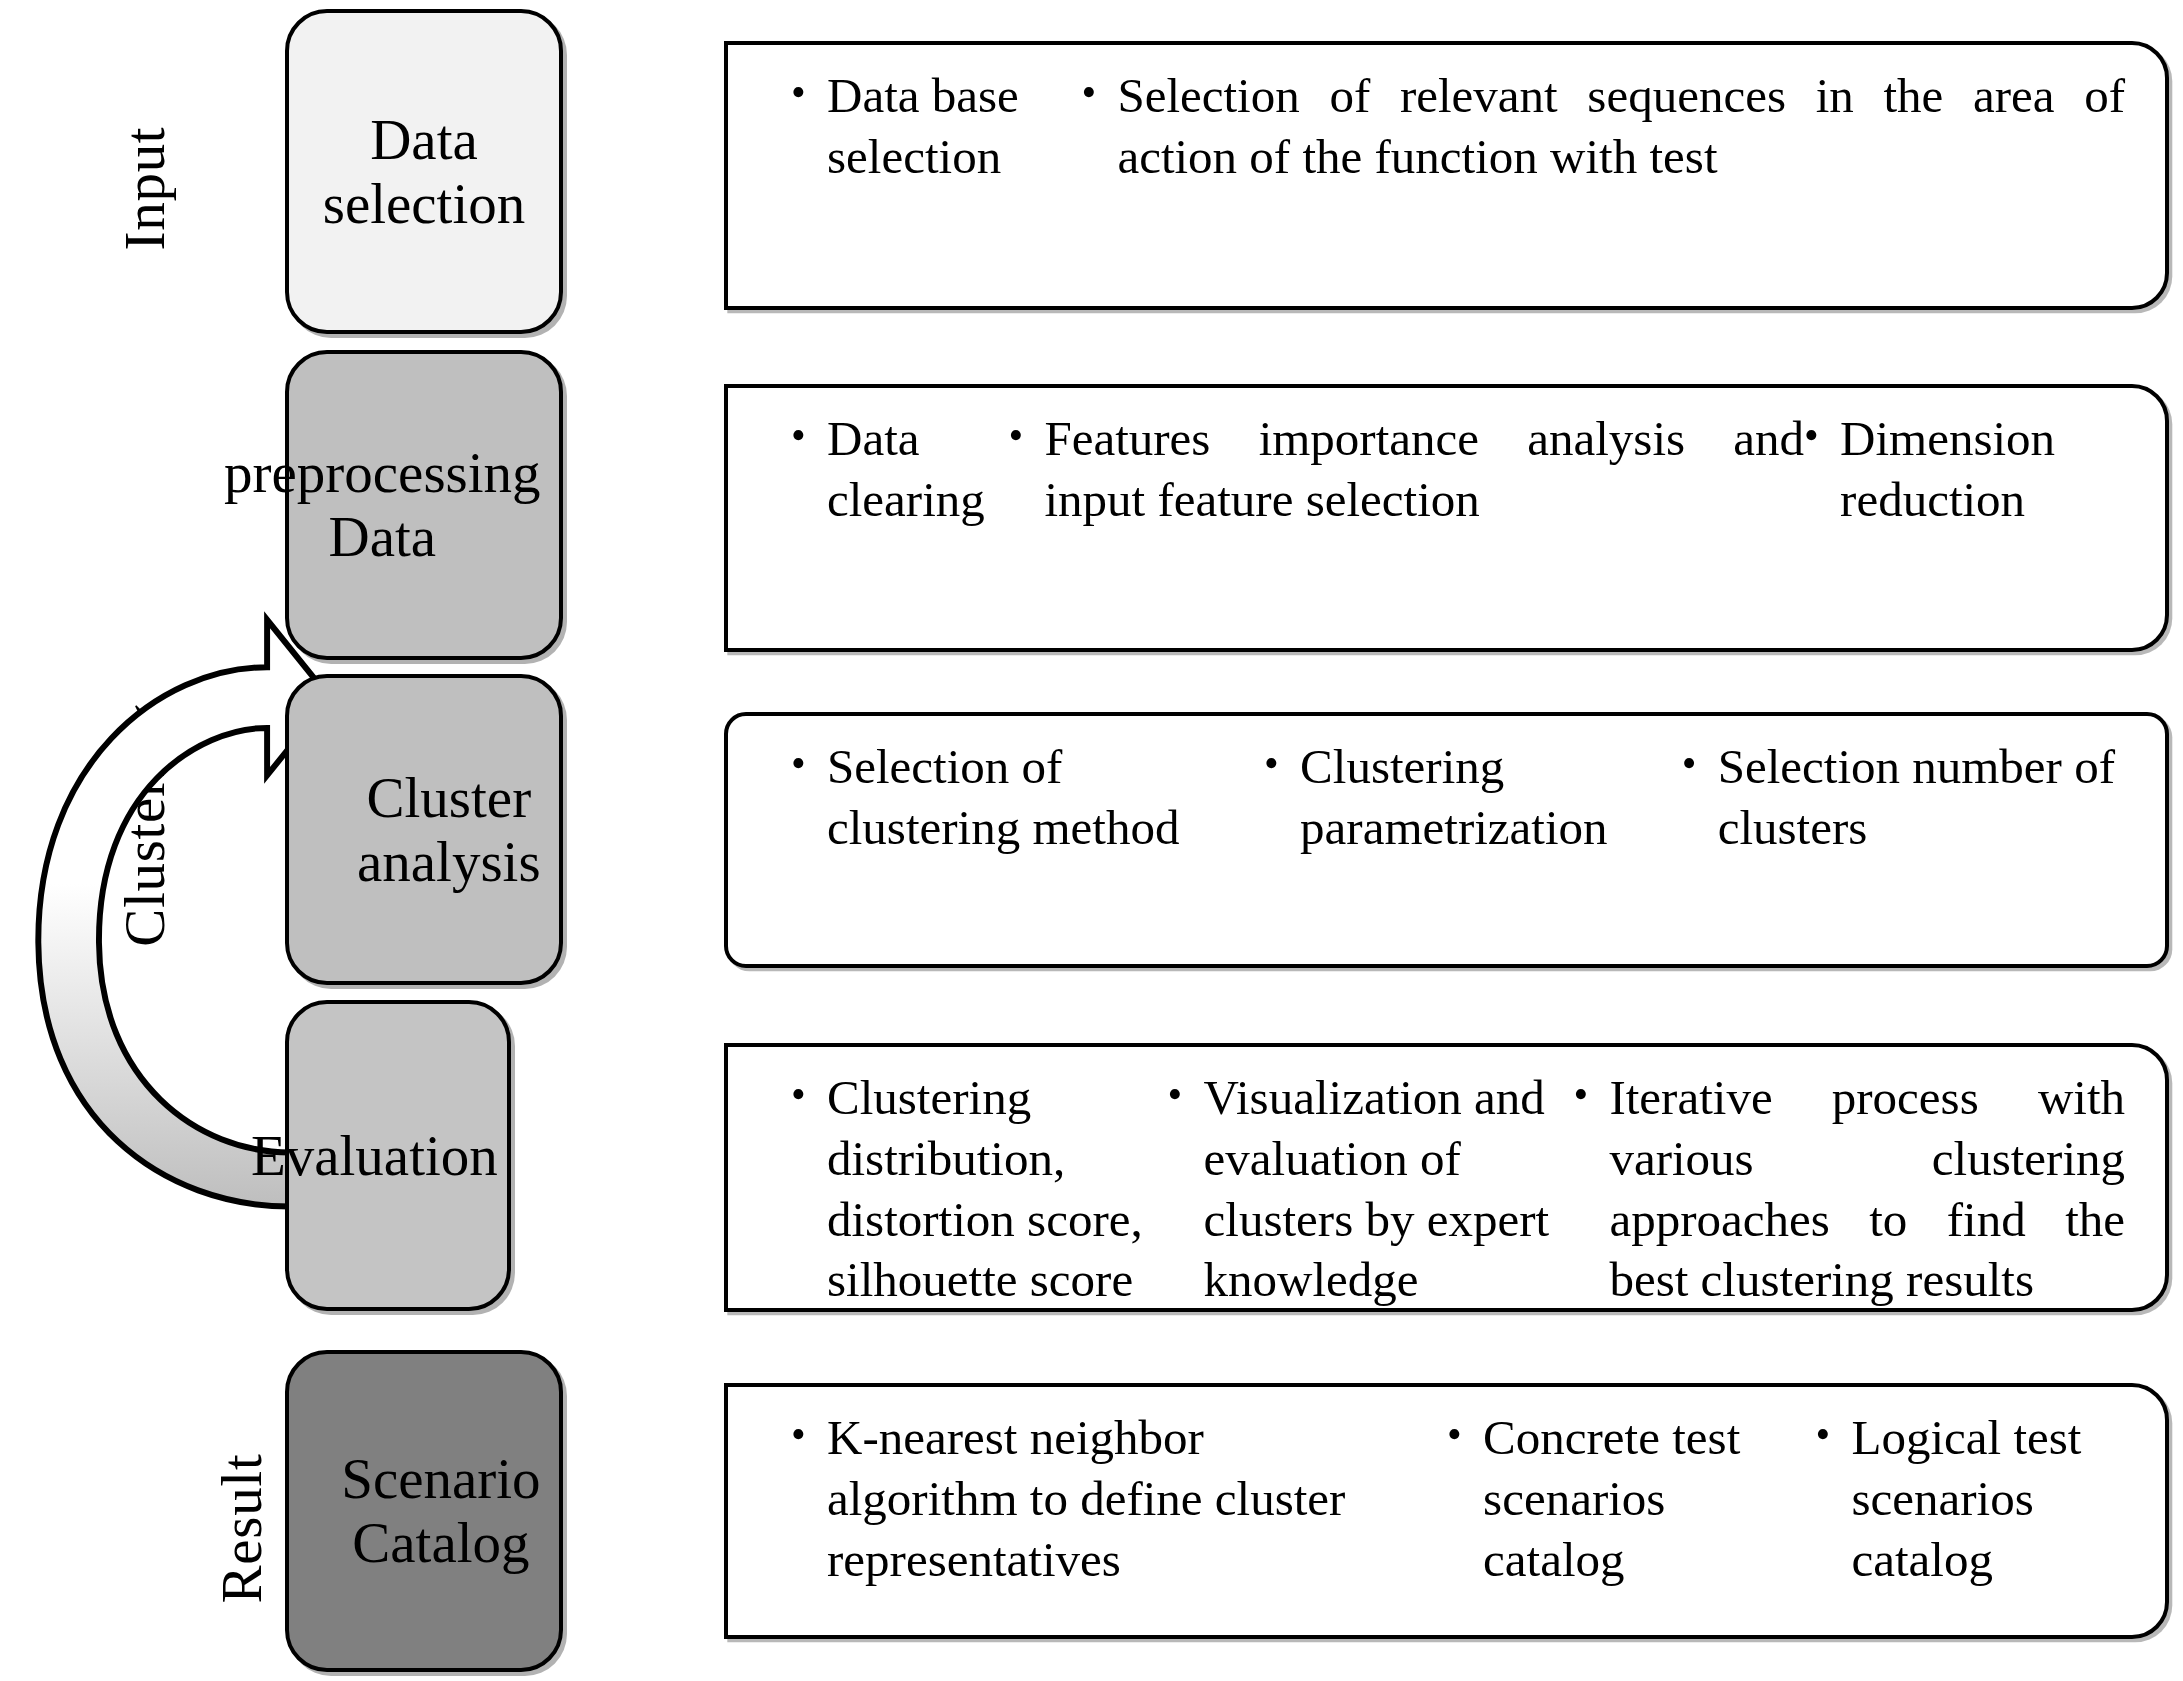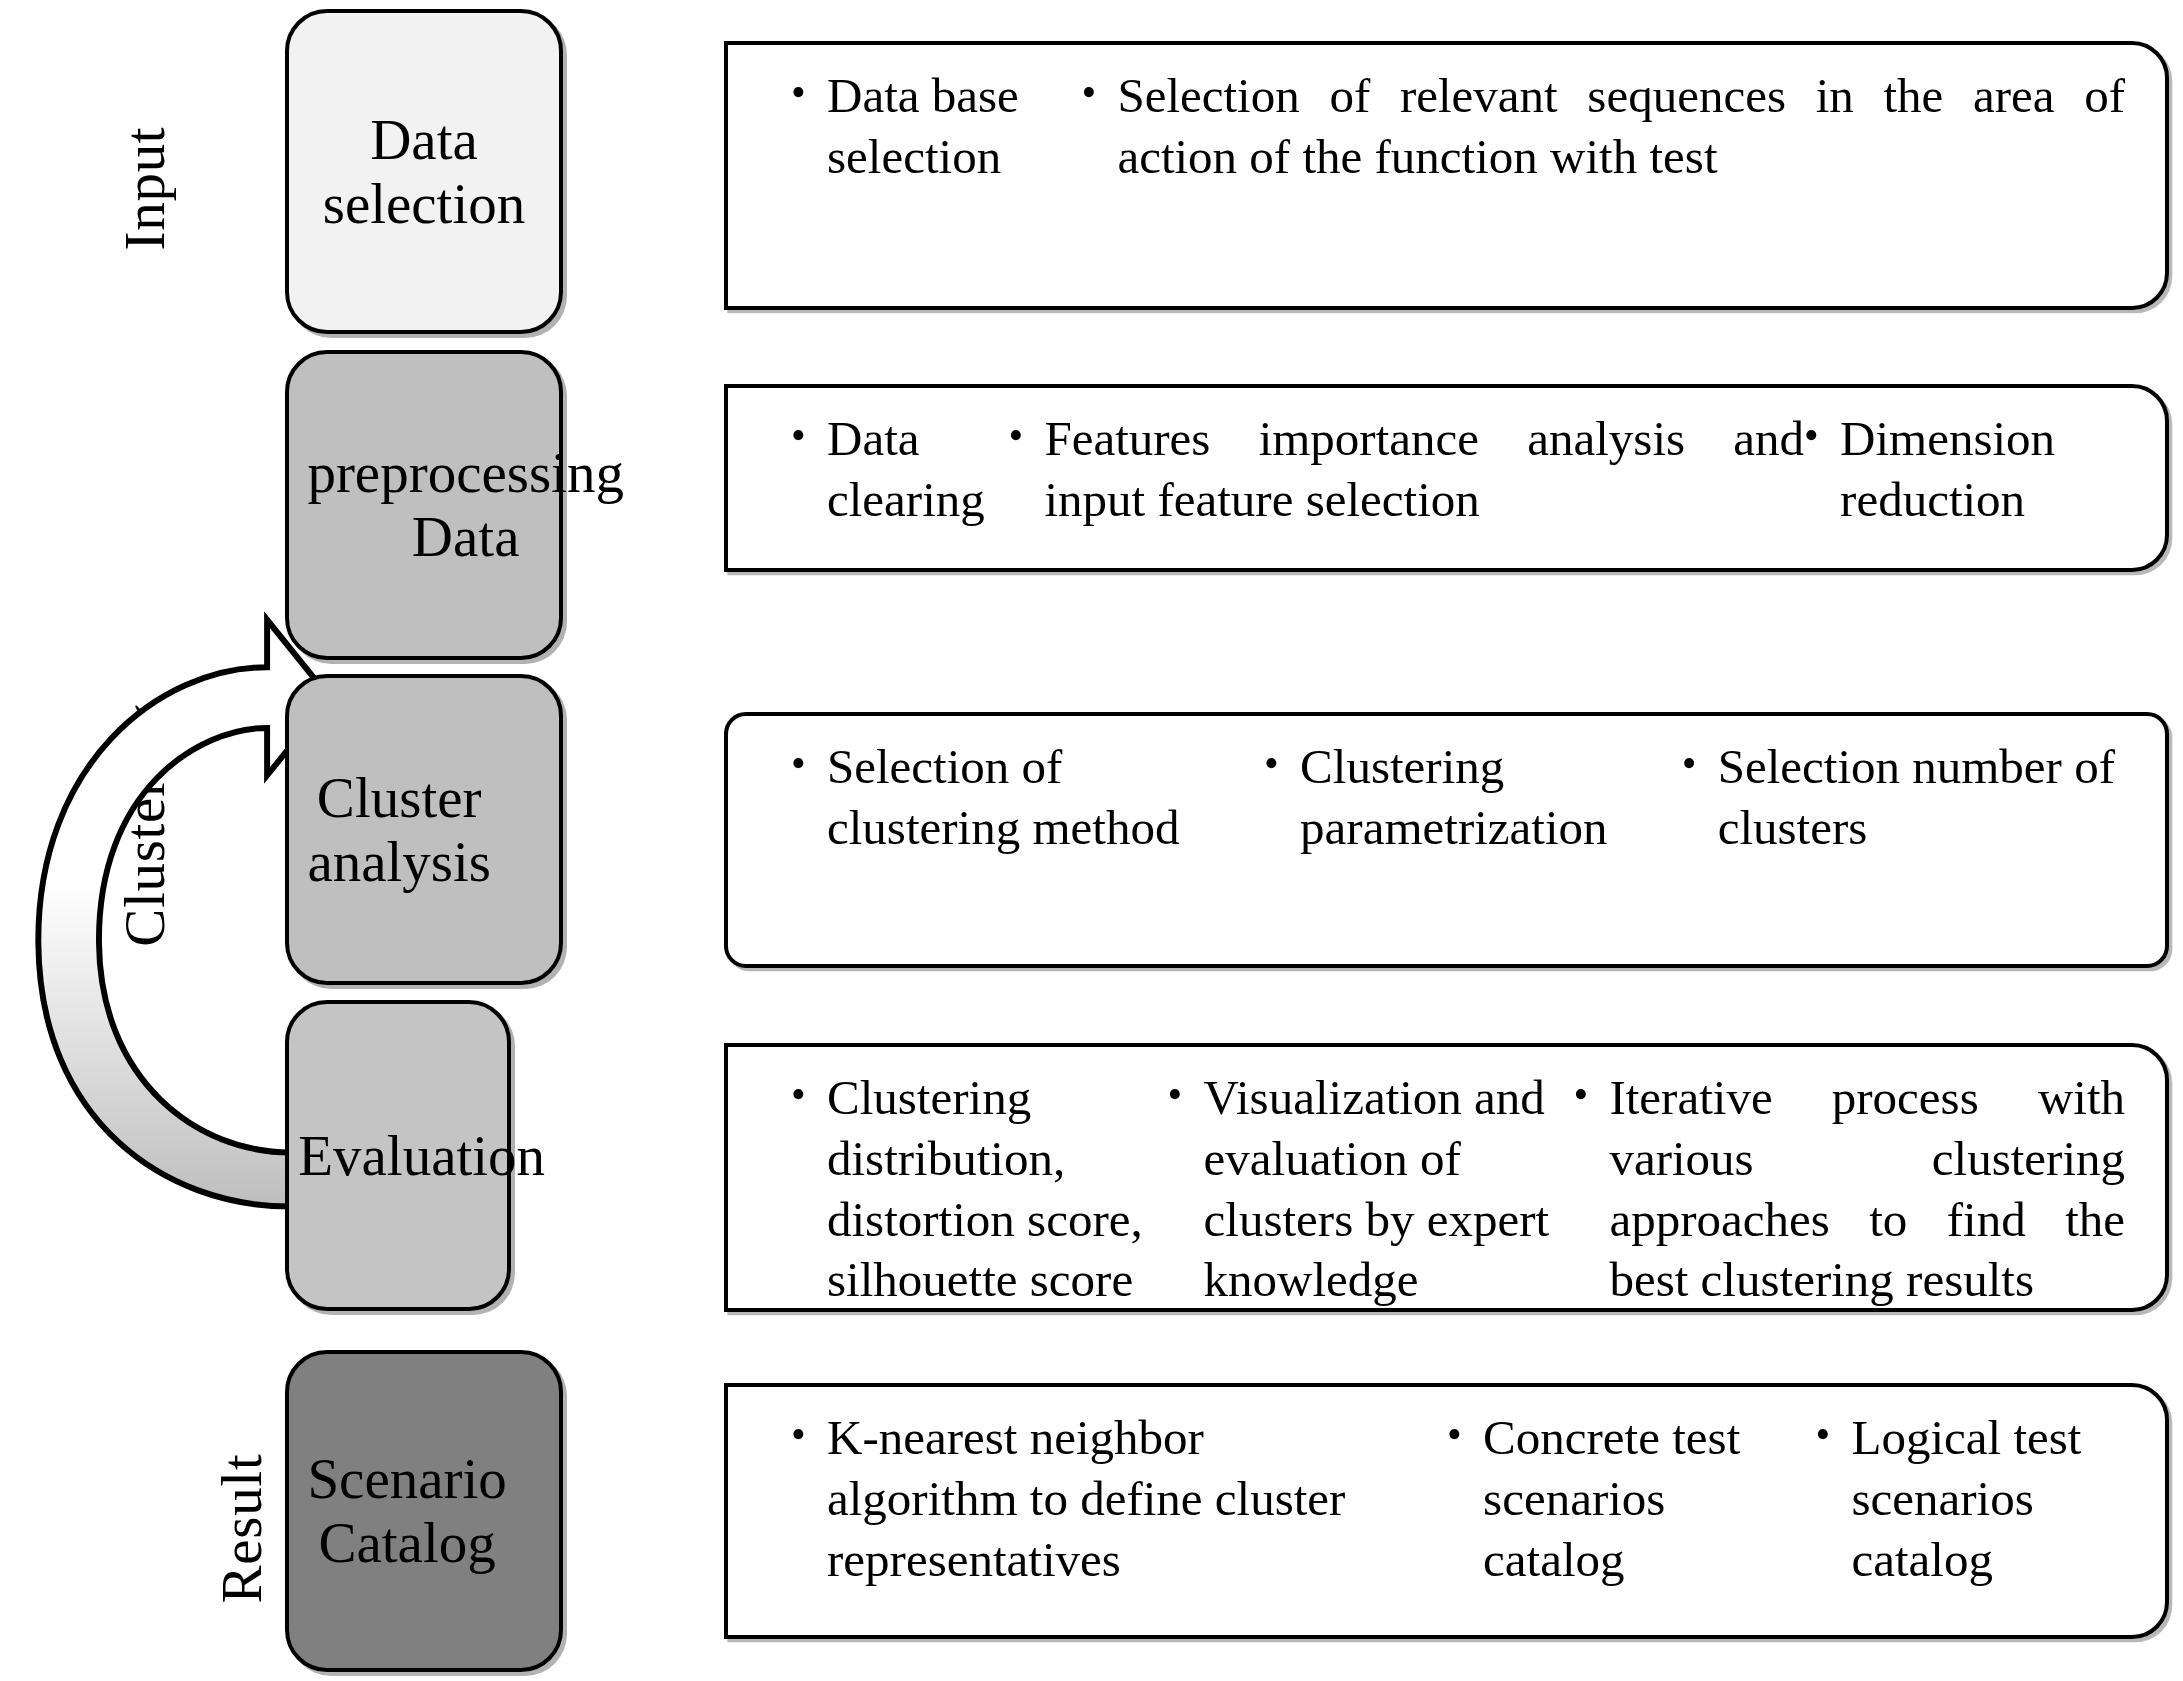--- a/index.html
+++ b/index.html
@@ -16,21 +16,21 @@
     color:#000;
   }
 
   .stage-box{
     position:absolute;
     box-sizing:border-box;
     border:4.6px solid #000;
     border-radius:42px;
     display:flex;
     align-items:center;
-    justify-content:flex-start;
+    justify-content:flex-end;
     text-align:center;
     font-size:57px;
     line-height:1.12;
     z-index:4;
     box-shadow:4px 4px 0 rgba(0,0,0,.30);
     font-family:Liberation Serif, serif;
   }
   .stage-box span{display:block;padding:0 9.2px;}
 
   .detail-box{
@@ -101,21 +101,21 @@
   <div class="side-label" style="left:76px; top:1496px; width:330px; text-align:center; transform:rotate(-90deg);">Result</div>
 
   <div class="detail-box" style="left:724px; top:41px; width:1445px; height:269px;">
     <div class="bullet-row no-justify">Data base selection</div>
     <div class="bullet-row">Selection of relevant sequences in the area of action of the function with test</div>
   </div>
   <div class="stage-box" style="left:285px; top:9.2px; width:278px; height:325px; background:#F2F2F2;">
     <span>Data selection</span>
   </div>
 
-  <div class="detail-box" style="left:724px; top:384px; width:1445px; height:188px;">
+  <div class="detail-box" style="left:724px; top:384px; width:1445px; height:268px;">
     <div class="bullet-row no-justify">Data clearing</div>
     <div class="bullet-row">Features importance analysis and input feature selection</div>
     <div class="bullet-row no-justify">Dimension reduction</div>
   </div>
   <div class="stage-box" style="left:285px; top:350px; width:278px; height:310px; background:#BFBFBF;">
     <span>
       <span style="display: block;">preprocessing</span>
       <span style="display: block;">Data</span>
     </span>
   </div>

